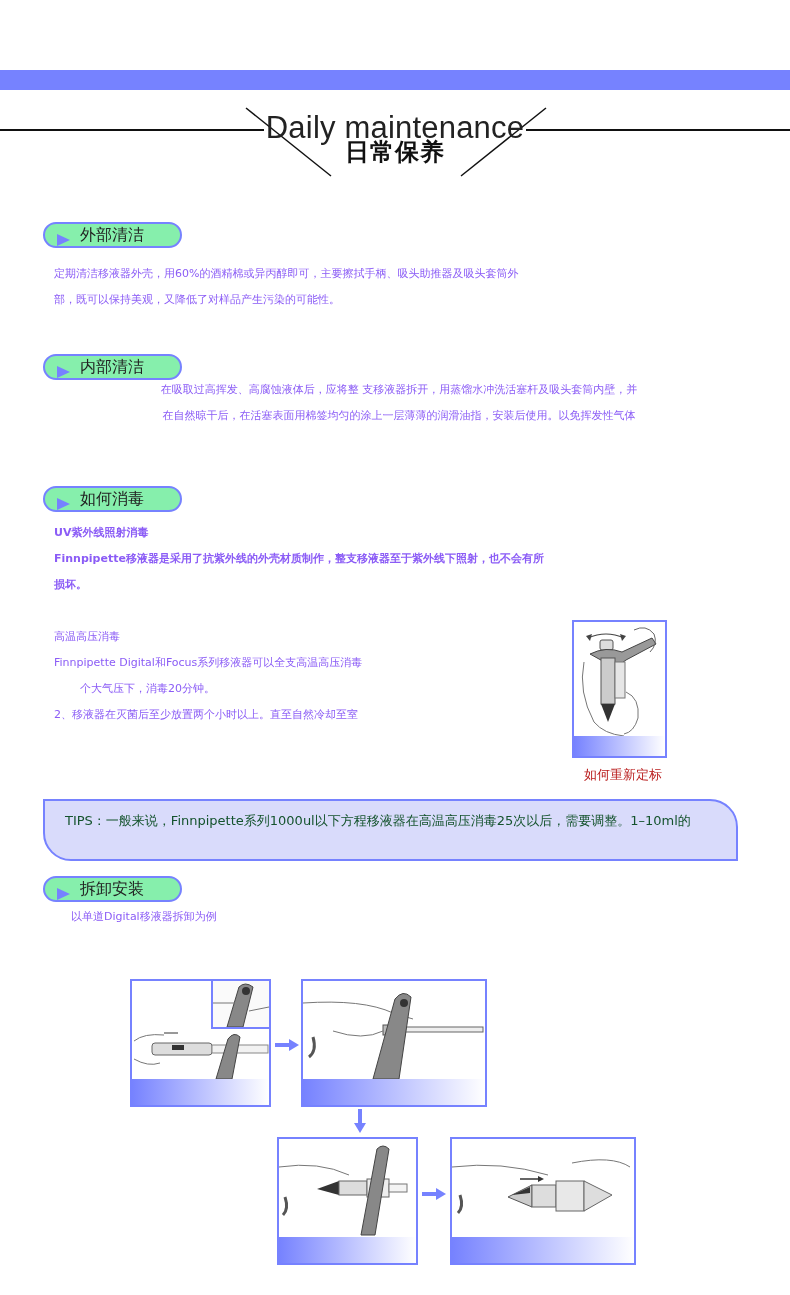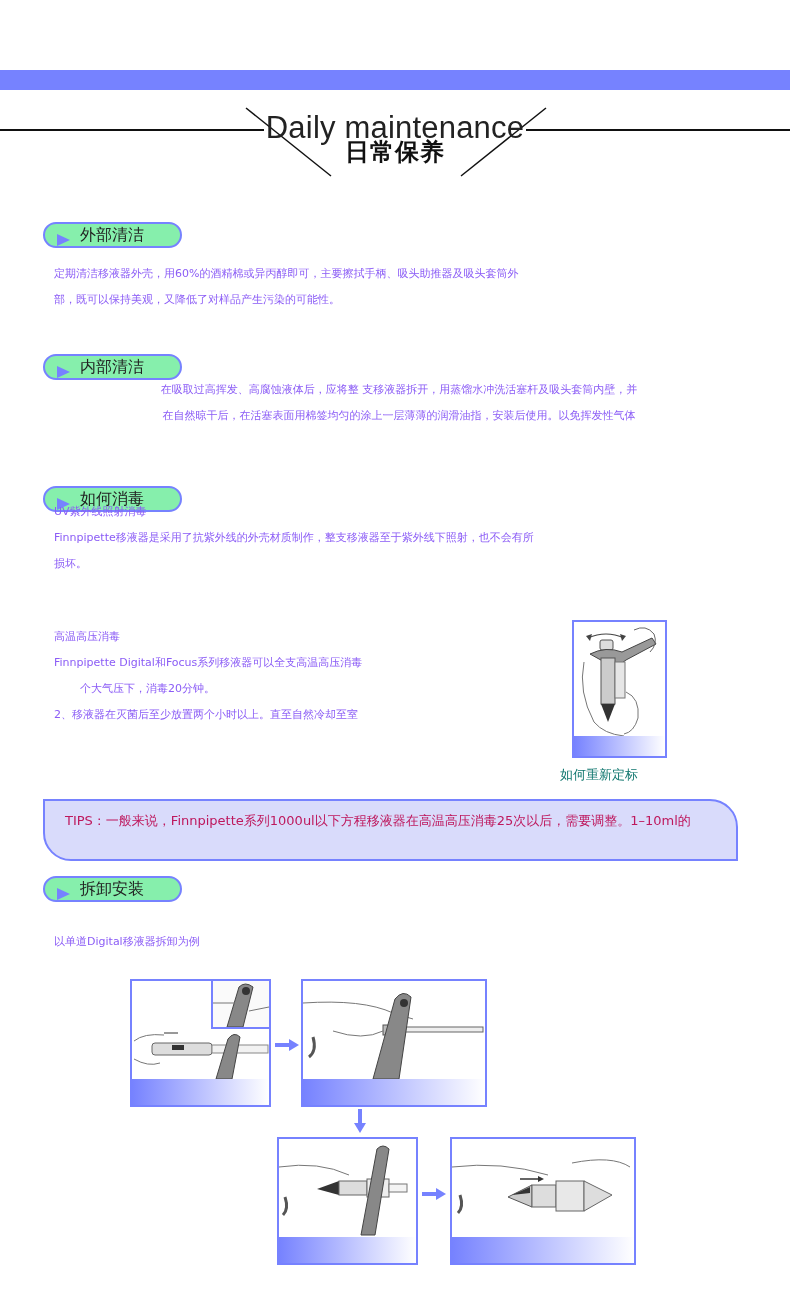--- a/index.html
+++ b/index.html
@@ -22,25 +22,25 @@
   .pill .label { font-size: 16px; color: #222; }
 
   .para { position: absolute; left: 54px; width: 690px; font-size: 11px; line-height: 26px; color: #8b5cf6; }
   .line { display: block; white-space: nowrap; }
   .indent { padding-left: 26px; }
 
   .figure-side { position: absolute; left: 572px; top: 620px; width: 95px; height: 138px;
     border: 2px solid #7682FF; background: #fff; overflow: hidden; }
   .figure-side .grad { position: absolute; left: 0; bottom: 0; width: 100%; height: 20px;
     background: linear-gradient(to right, #7682FF, #ffffff); }
-  .figure-caption { position: absolute; left: 560px; width: 118px; top: 766px; text-align: left; font-size: 13px; color: #0f766e; }
+  .figure-caption { position: absolute; left: 544px; width: 118px; top: 766px; text-align: right; font-size: 13px; color: #b91c1c; }
 
   .tips { position: absolute; left: 43px; top: 799px; width: 695px; height: 62px;
     background: #D9DBFB; border: 2px solid #7682FF;
-    border-radius: 0 28px 0 28px; padding: 9px 0 0 20px; font-size: 13px; line-height: 21px; color: #be185d; }
+    border-radius: 0 28px 0 28px; padding: 9px 0 0 20px; font-size: 13px; line-height: 21px; color: #14532d; }
 
   .step { position: absolute; border: 2px solid #7682FF; background: #fff; overflow: hidden; }
   .step .grad { position: absolute; left: 0; bottom: 0; width: 100%; height: 26px;
     background: linear-gradient(to right, #7682FF, #ffffff); }
   .step .inset { position: absolute; right: 0; top: 0; width: 58px; height: 48px; border-left: 2px solid #7682FF; border-bottom: 2px solid #7682FF; background: #fafafa; }
 
   .arrow-right { position: absolute; width: 24px; height: 12px; }
   .arrow-down { position: absolute; width: 12px; height: 24px; }
 </style>
 </head>
@@ -74,21 +74,21 @@
 </div>
 <div class="para" style="top:377px;text-align:center;">
   <span class="line">在吸取过高挥发、高腐蚀液体后，应将整 支移液器拆开，用蒸馏水冲洗活塞杆及吸头套筒内壁，并</span>
   <span class="line">在自然晾干后，在活塞表面用棉签均匀的涂上一层薄薄的润滑油指，安装后使用。以免挥发性气体</span>
 </div>
 
 <div class="pill" style="top:486px;">
   <span class="arrow"></span>
   <span class="label">如何消毒</span>
 </div>
-<div class="para" style="top:499px;">
+<div class="para" style="top:520px;font-weight:bold;">
   <span class="line">UV紫外线照射消毒</span>
   <span class="line">Finnpipette移液器是采用了抗紫外线的外壳材质制作，整支移液器至于紫外线下照射，也不会有所</span>
   <span class="line">损坏。</span>
 </div>
 
 <div class="para" style="top:624px; width:470px;">
   <span class="line">高温高压消毒</span>
   <span class="line">Finnpipette Digital和Focus系列移液器可以全支高温高压消毒</span>
   <span class="line indent">个大气压下，消毒20分钟。</span>
   <span class="line">2、移液器在灭菌后至少放置两个小时以上。直至自然冷却至室</span>
@@ -113,21 +113,21 @@
 <div class="figure-caption">如何重新定标</div>
 
 <div class="tips">
   <span class="line">TIPS：一般来说，Finnpipette系列1000ul以下方程移液器在高温高压消毒25次以后，需要调整。1–10ml的</span>
 </div>
 
 <div class="pill" style="top:856px;margin-top:20px;">
   <span class="arrow"></span>
   <span class="label">拆卸安装</span>
 </div>
-<div class="para" style="top:929px;">
+<div class="para" style="top:904px;margin-left:17px;">
   <span class="line">以单道Digital移液器拆卸为例</span>
 </div>
 
 <div class="step" style="left:130px; top:979px; width:141px; height:128px;">
   <div class="inset">
     <svg width="56" height="46">
       <path d="M14 46 L26 6 q6 -6 14 0 l-10 40 z" fill="#888" stroke="#444"></path>
       <circle cx="33" cy="10" r="4" fill="#333"></circle>
       <path d="M0 22 l22 0 M36 30 l20 -4" stroke="#777"></path>
     </svg>

